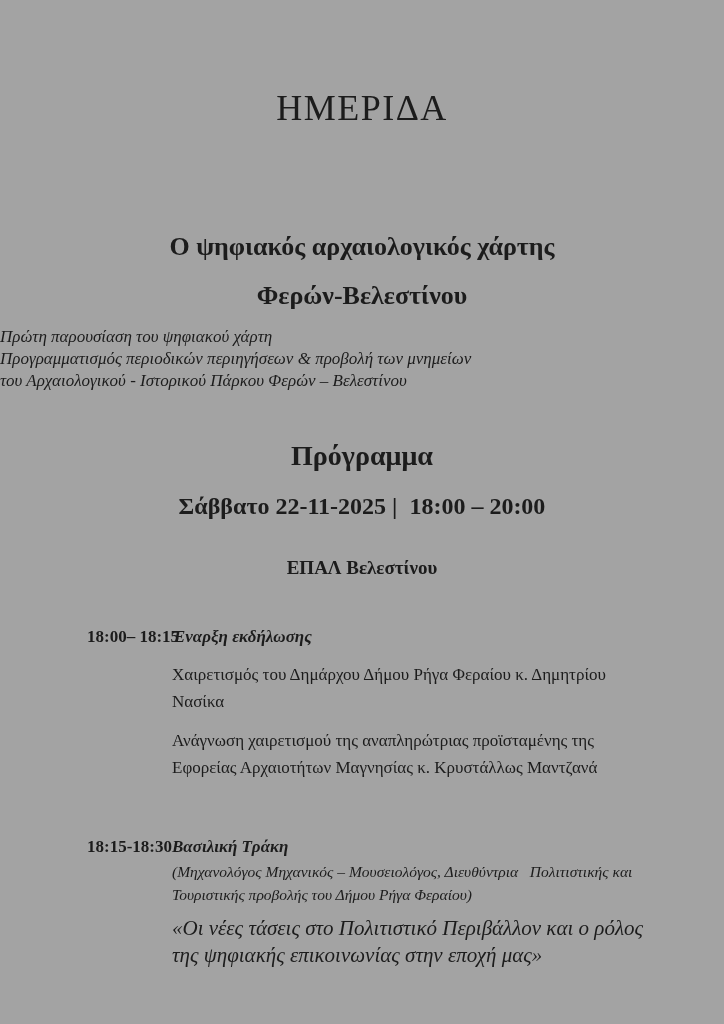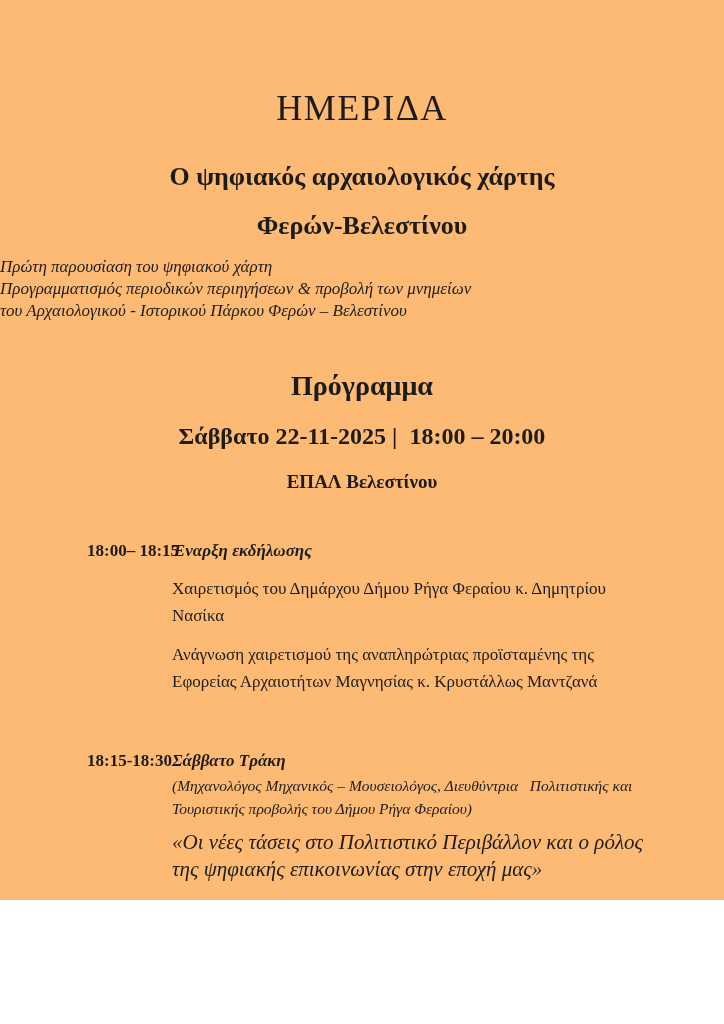--- a/index.html
+++ b/index.html
@@ -5,40 +5,40 @@
 <style>
   * { margin: 0; padding: 0; box-sizing: border-box; }
 
   html, body {
     background: #ffffff;
   }
 
   .page {
     position: relative;
     width: 724px;
-    height: 900px;
+    height: 1024px;
     margin: 0 auto;
-    background: #fdba74;
+    background: #a3a3a3;
     color: #1c1c1c;
     font-family: "Liberation Serif", "DejaVu Serif", serif;
     overflow: hidden;
   }
 
   
   .main-title {
     padding-top: 88px;
     text-align: center;
     font-size: 36px;
     font-weight: 400;
     letter-spacing: 1.5px;
     line-height: 1.15;
   }
 
   .subtitle-1 {
-    margin-top: 32px;
+    margin-top: 102px;
     text-align: center;
     font-size: 26px;
     font-weight: 700;
     line-height: 1.2;
   }
 
   .subtitle-2 {
     margin-top: 17px;
     text-align: center;
     font-size: 26px;
@@ -65,21 +65,21 @@
 
   .program-datetime {
     margin-top: 21px;
     text-align: center;
     font-size: 24px;
     font-weight: 700;
     white-space: pre-wrap;
   }
 
   .program-venue {
-    margin-top: 21px;
+    margin-top: 37px;
     text-align: center;
     font-size: 19px;
     font-weight: 700;
   }
 
   
   .schedule {
     margin-top: 46px;
     padding-left: 87px;
     padding-right: 62px;
@@ -165,21 +165,21 @@
       <div class="entry-body">
         <div class="entry-title">Έναρξη εκδήλωσης</div>
         <p class="entry-paragraph">Χαιρετισμός του Δημάρχου Δήμου Ρήγα Φεραίου κ. Δημητρίου Νασίκα</p>
         <p class="entry-paragraph">Ανάγνωση χαιρετισμού της αναπληρώτριας προϊσταμένης της Εφορείας Αρχαιοτήτων Μαγνησίας κ. Κρυστάλλως Μαντζανά</p>
       </div>
     </div>
 
     <div class="entry">
       <div class="entry-time">18:15-18:30</div>
       <div class="entry-body">
-        <div class="entry-title">Σάββατο Τράκη</div>
+        <div class="entry-title">Βασιλική Τράκη</div>
         <p class="speaker-role">(Μηχανολόγος Μηχανικός – Μουσειολόγος, Διευθύντρια   Πολιτιστικής και Τουριστικής προβολής του Δήμου Ρήγα Φεραίου)</p>
         <p class="talk-title">«Οι νέες τάσεις στο Πολιτιστικό Περιβάλλον και ο ρόλος της ψηφιακής επικοινωνίας στην εποχή μας»</p>
       </div>
     </div>
 
   </div>
 
 </div>
 
 </body></html>

